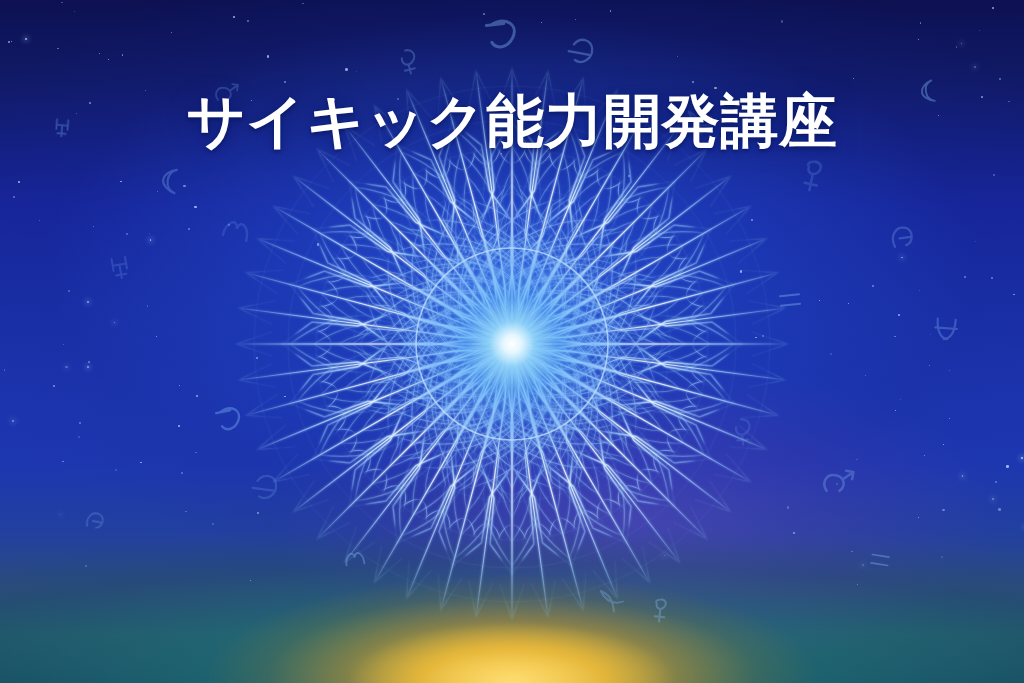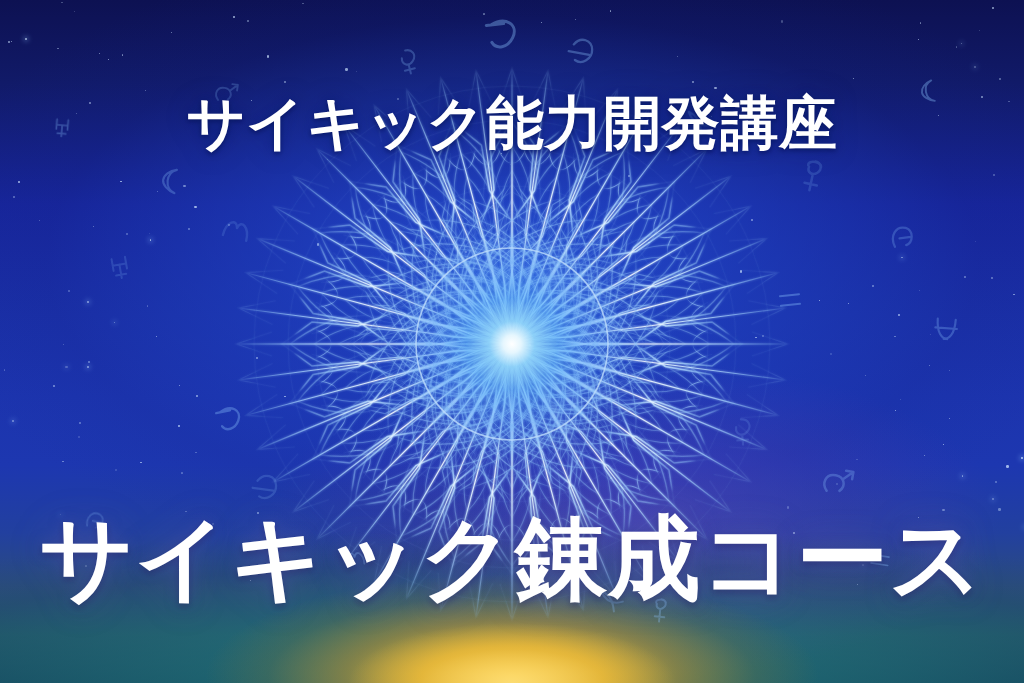--- a/index.html
+++ b/index.html
@@ -141,26 +141,26 @@
     background: #cfe6ff;
   }
 
   
   #glyphs { position: absolute; inset: 0; pointer-events: none; }
   #glyphs svg { display: block; width: 100%; height: 100%; }
 
   
   .headline {
     position: absolute;
-    margin: 6px;
+    margin: 0;
     color: #ffffff;
     font-weight: 700;
     white-space: nowrap;
     letter-spacing: 0.01em;
-    font-family: Liberation Mono, monospace;
+    font-family: Liberation Serif, serif;
   }
 
   #title-top {
     left: 0; right: 0;
     top: 92px;
     text-align: center;
     font-size: 58px;
     line-height: 1.05;
     text-shadow:
       0 0 10px rgba(10, 30, 110, 0.55),
@@ -747,15 +747,14 @@
           <path d="M12 8 L12 22 M28 8 L28 22 M12 16 L28 16 M20 16 L20 32 M14 28 L26 28" transform="translate(48 114) scale(0.7) rotate(5 20 20)" opacity="0.61"></path>
           <path d="M8 26 C 8 12, 18 6, 20 16 C 22 6, 32 12, 32 26" transform="translate(340 545) scale(0.75) rotate(-6 20 20)" opacity="0.68"></path>
           <path d="M8 14 L32 14 M8 26 L32 26" transform="translate(866 546) scale(0.7) rotate(9 20 20)" opacity="0.72"></path>
         </g>
     </svg>
   </div>
 
   <h1 class="headline" id="title-top">サイキック能力開発講座</h1>
 
 
-  <h2 class="headline" id="title-bottom">サイキック錬成コース</h2>
 
 </div>
 
 </body></html>

